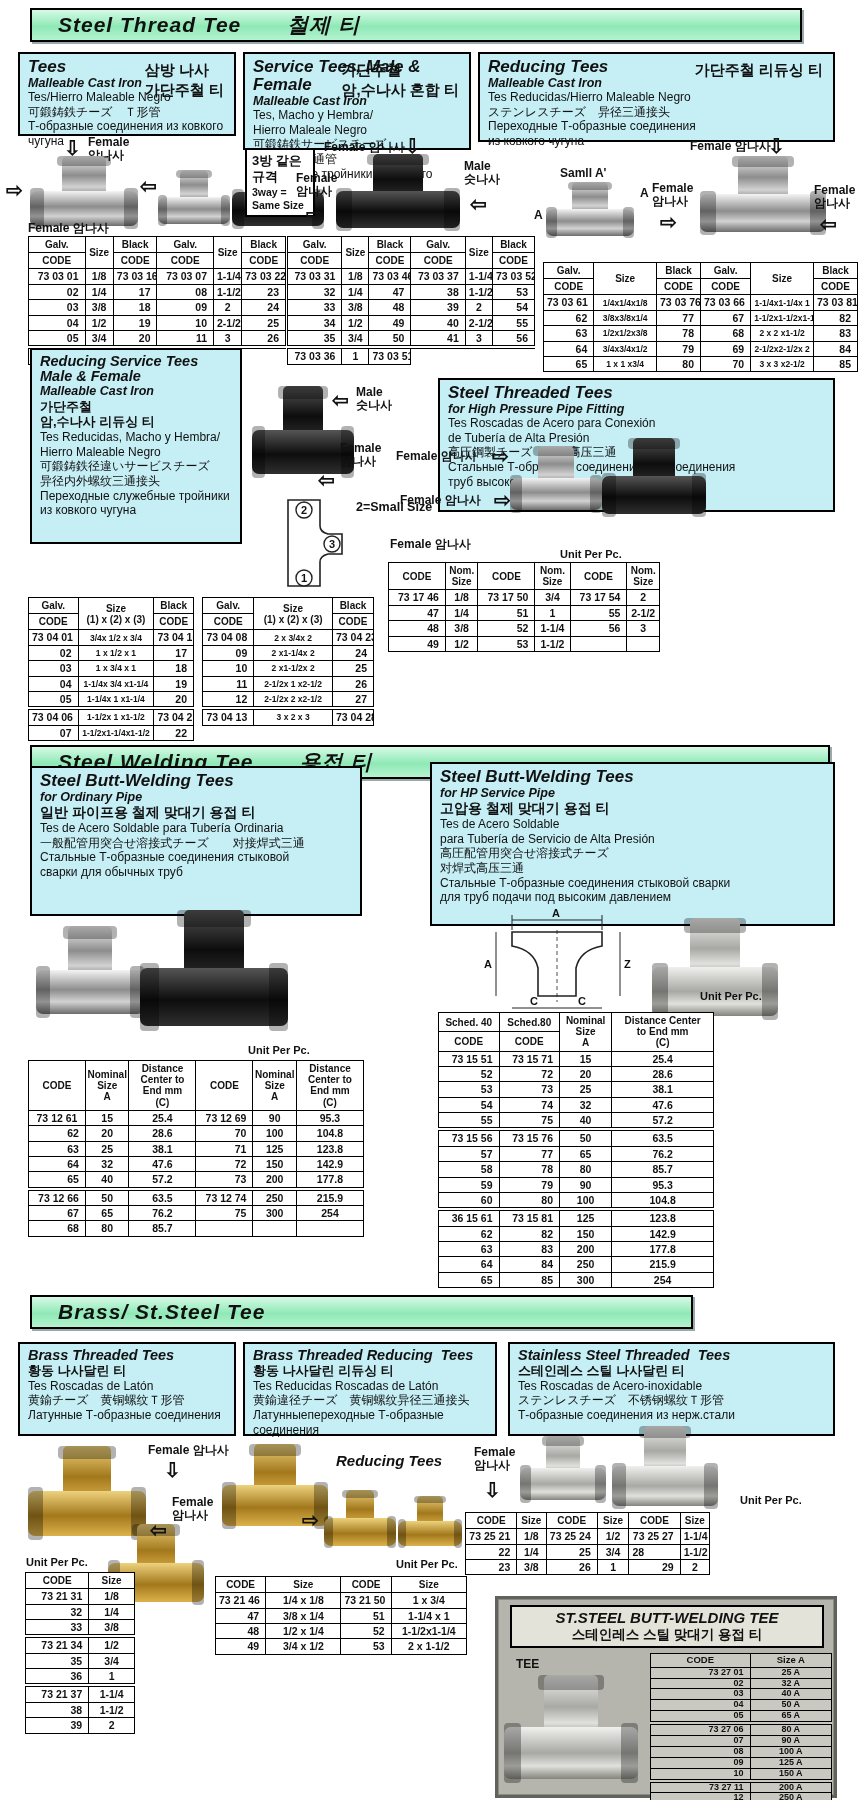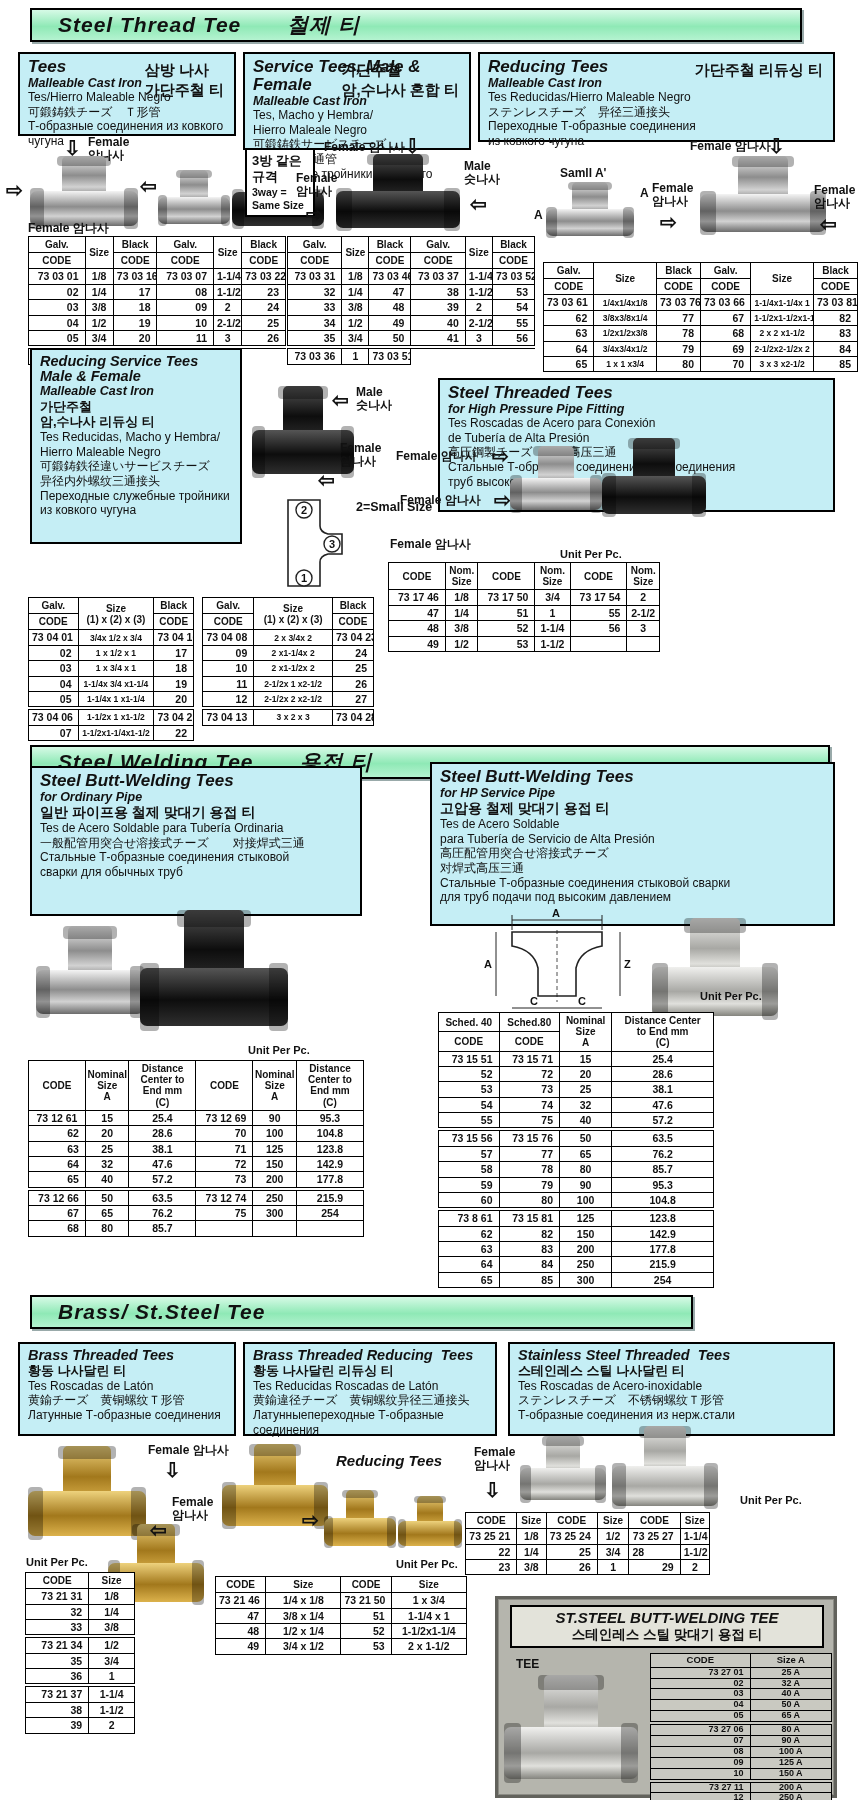--- a/index.html
+++ b/index.html
@@ -874,21 +874,21 @@
             <td style="text-align: center;">90</td>
             <td style="text-align: center;">95.3</td>
           </tr>
           <tr>
             <td style="text-align: right;">60</td>
             <td style="text-align: right;">80</td>
             <td style="text-align: center;">100</td>
             <td style="text-align: center;">104.8</td>
           </tr>
           <tr class="gs">
-            <td style="text-align: right;">73 8 61</td>
+            <td style="text-align: right;">36 15 61</td>
             <td style="text-align: right;">73 15 81</td>
             <td style="text-align: center;">125</td>
             <td style="text-align: center;">123.8</td>
           </tr>
           <tr>
             <td style="text-align: right;">62</td>
             <td style="text-align: right;">82</td>
             <td style="text-align: center;">150</td>
             <td style="text-align: center;">142.9</td>
           </tr>

